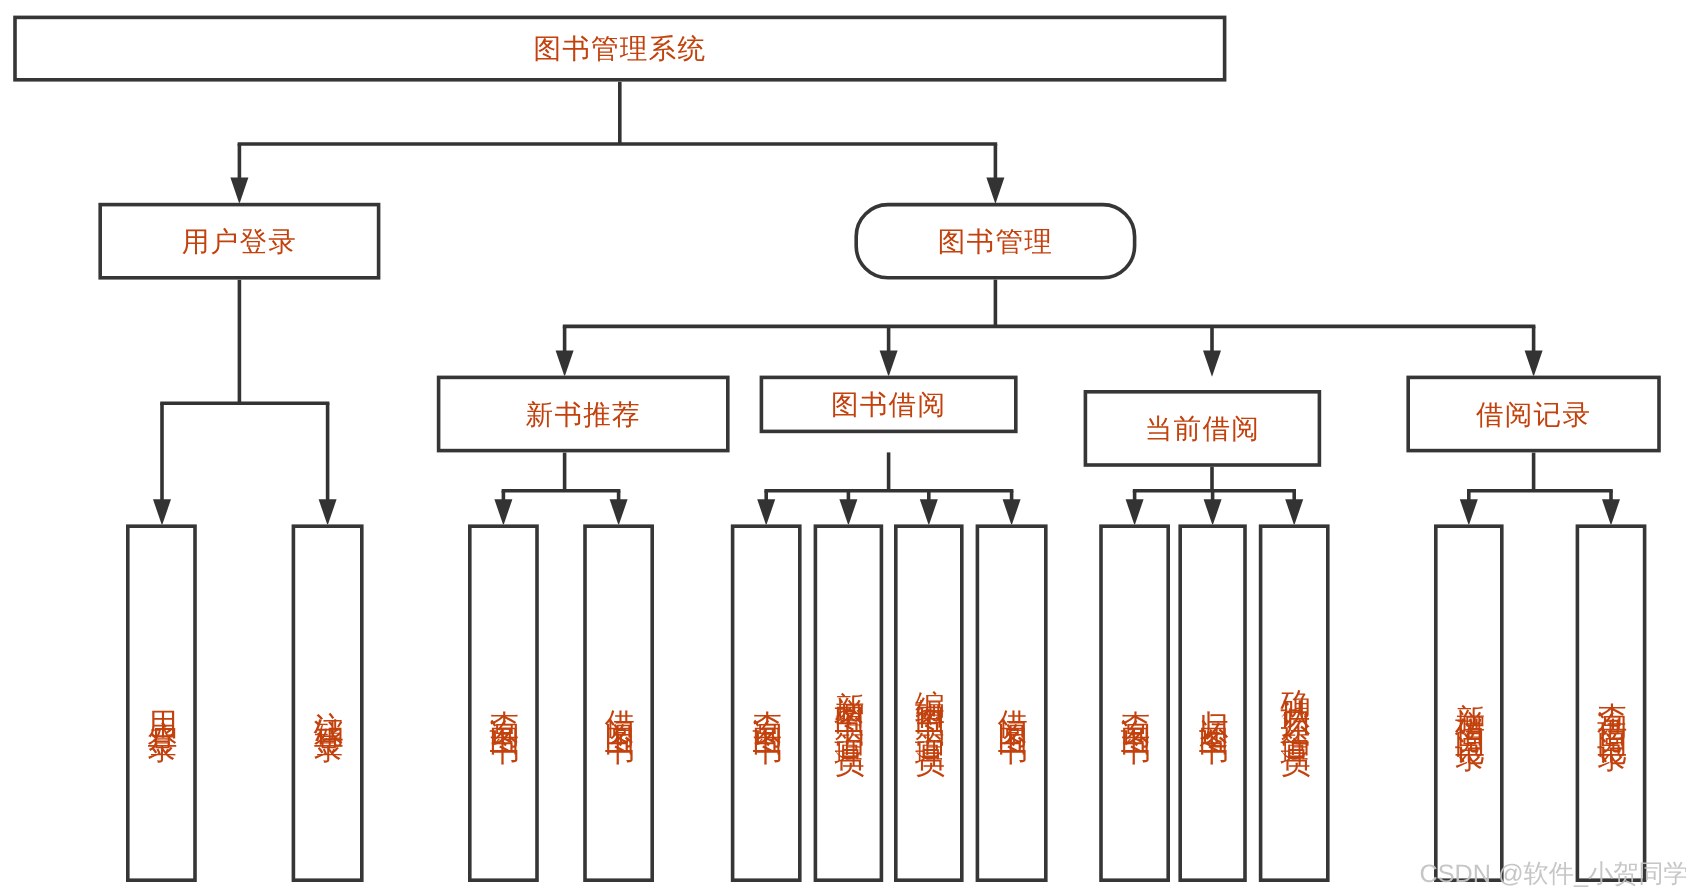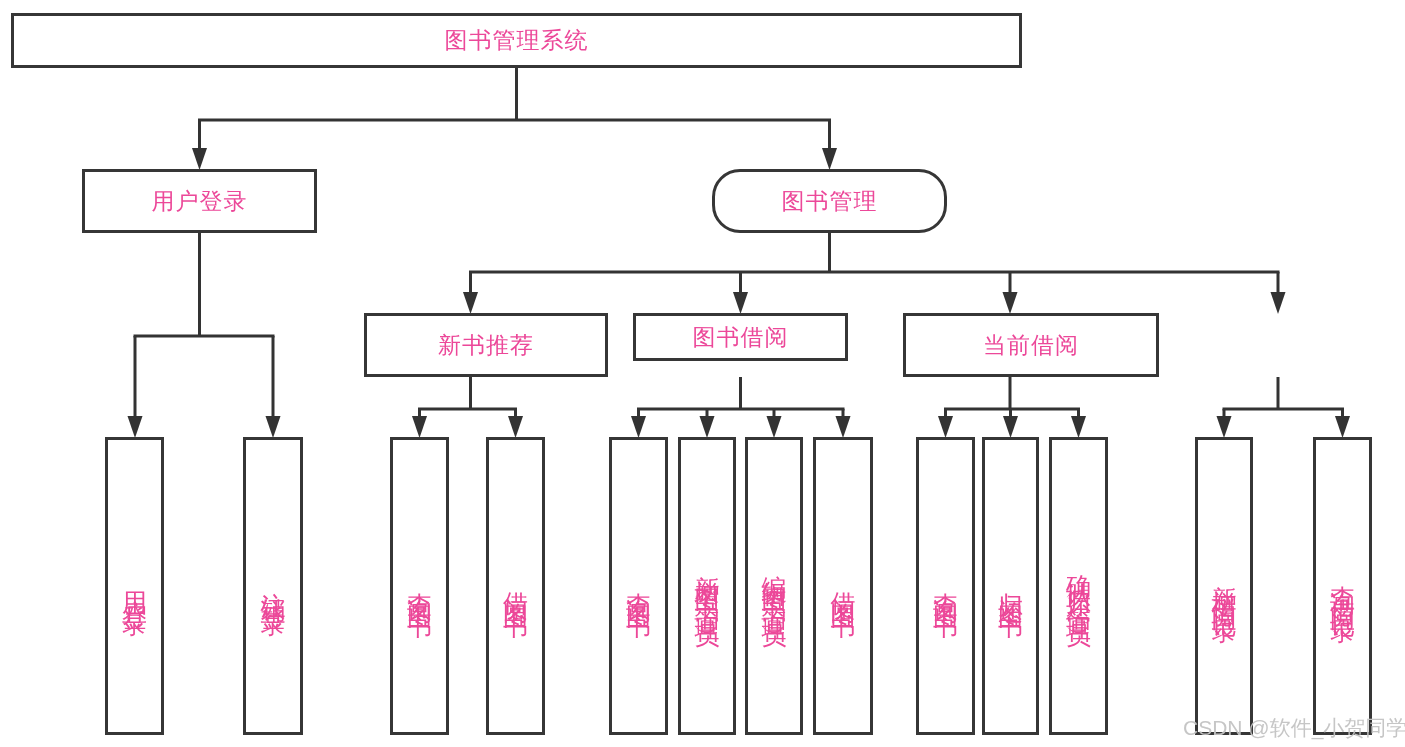--- a/index.html
+++ b/index.html
@@ -22,21 +22,21 @@
     pointer-events: none;
   }
   .box {
     position: absolute;
     box-sizing: border-box;
     border: 3px solid #363636;
     background: #ffffff;
     display: flex;
     align-items: center;
     justify-content: center;
-    color: #ec4899;
+    color: #c2410c;
   }
   .hlabel {
     font-size: 23px;
     letter-spacing: 1px;
     white-space: nowrap;
   }
   .leaf .vlabel {
     writing-mode: vertical-rl;
     text-orientation: mixed;
     font-size: 25px;
@@ -135,22 +135,25 @@
   <div class="box" style="left:712px; top:169px; width:235px; height:64px;border-radius:28px;">
     <span class="hlabel">图书管理</span>
   </div>
 
   <div class="box" style="left:364px; top:313px; width:244px; height:64px;">
     <span class="hlabel">新书推荐</span>
   </div>
   <div class="box" style="left:633px; top:313px; width:215px; height:48px;">
     <span class="hlabel">图书借阅</span>
   </div>
-  <div class="box" style="left:903px; top:313px; width:256px; height:64px;">
+  <div class="box" style="left:903px; top:325px; width:198px; height:64px;">
     <span class="hlabel">当前借阅</span>
+  </div>
+  <div class="box" style="left:1172px; top:313px; width:212px; height:64px;">
+    <span class="hlabel">借阅记录</span>
   </div>
 
   <div class="box leaf" style="left:105px; top:437px; width:59px; height:298px;">
     <span class="vlabel">用户登录</span>
   </div>
   <div class="box leaf" style="left:243px; top:437px; width:60px; height:298px;">
     <span class="vlabel">注销登录</span>
   </div>
   <div class="box leaf" style="left:390px; top:437px; width:59px; height:298px;">
     <span class="vlabel">查询图书</span>

